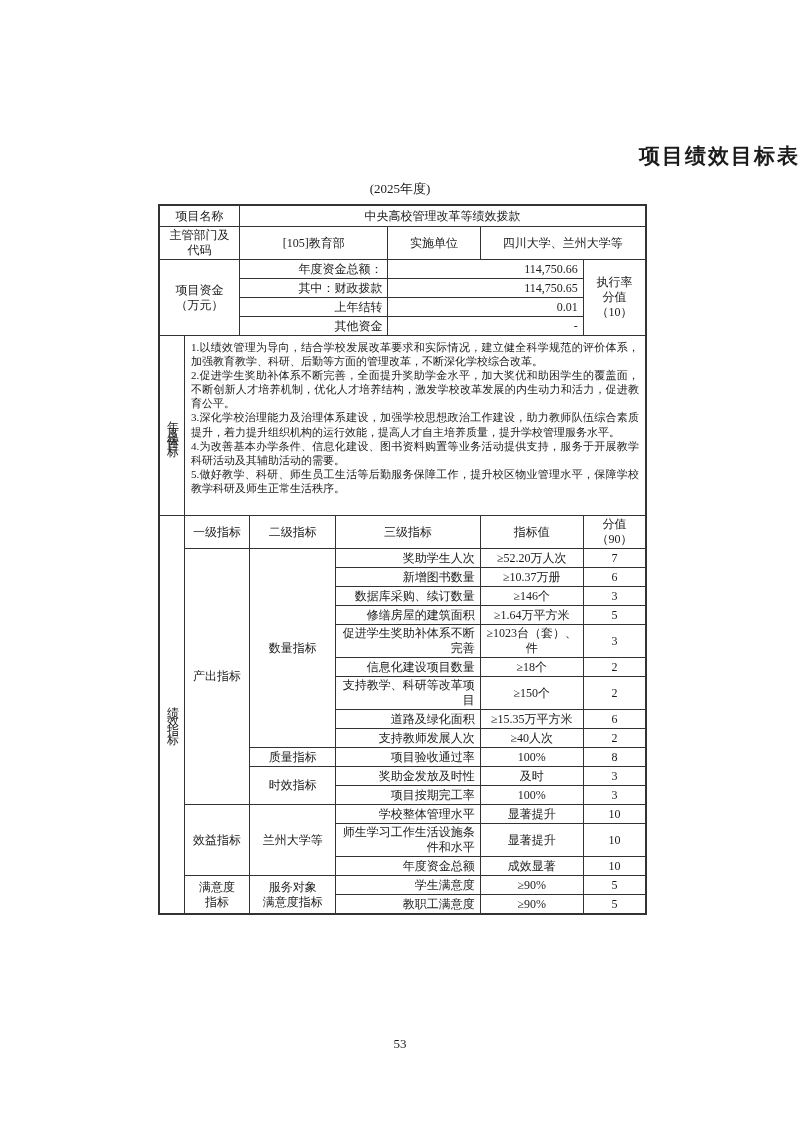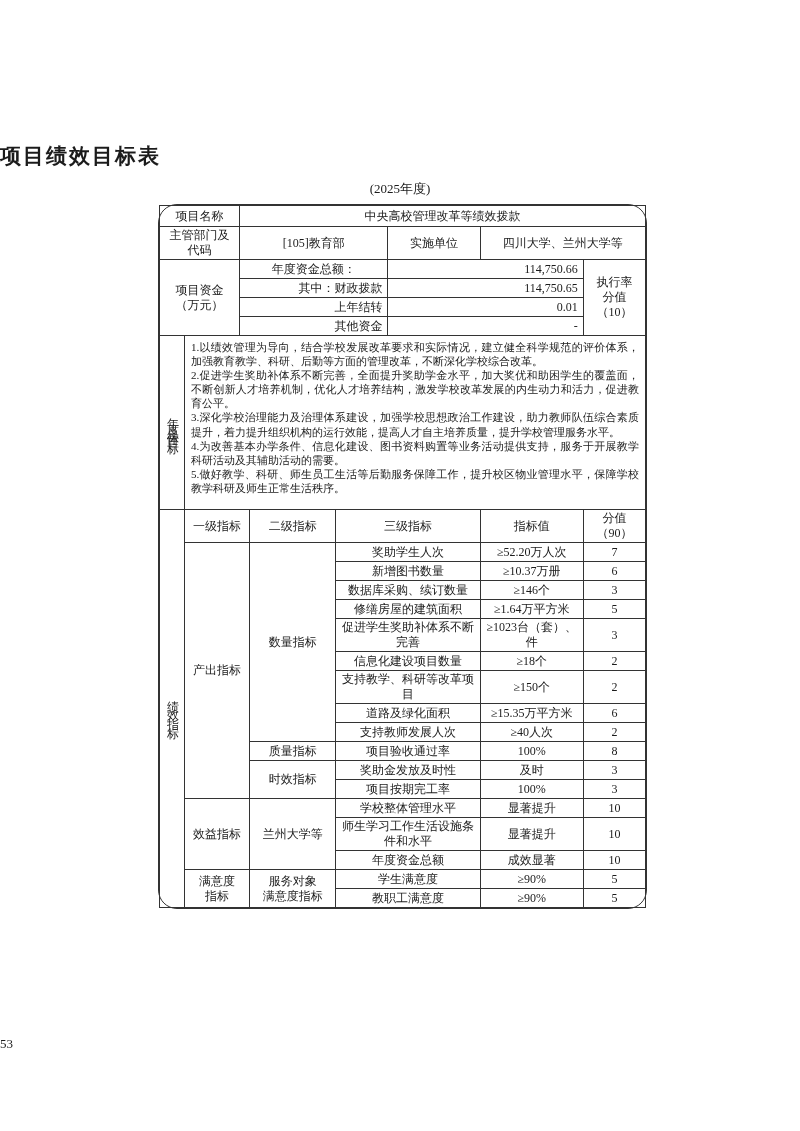--- a/index.html
+++ b/index.html
@@ -6,65 +6,65 @@
   body{
     width:800px;height:1131px;position:relative;
     font-family:"Liberation Serif","DejaVu Serif",serif;
     color:#1b1b1b;
     -webkit-font-smoothing:antialiased;
   }
   .sheet{position:absolute;inset:0;background:#ffffff;}
 
   .doc-title{
     position:absolute;top:142px;left:0;width:800px;
-    text-align:left;
+    text-align:right;
     font-family:"DejaVu Sans","Liberation Sans",sans-serif;
     font-weight:bold;font-size:21px;letter-spacing:2px;
   }
   .doc-subtitle{
     position:absolute;top:180px;left:0;width:800px;
     text-align:center;font-size:13px;
   }
 
   .tables{position:absolute;top:205px;left:159px;width:487px;}
   table{border-collapse:collapse;table-layout:fixed;width:487px;}
   .t2,.t3{margin-top:-1px;}
   td{
     border:1px solid #333333;
     font-size:12px;line-height:1.25;
     padding:1px 5px;
     text-align:center;vertical-align:middle;
     overflow:hidden;
   }
-  .outer{outline:1px solid #333333;border-radius:18px;}
+  .outer{outline:1px solid #333333;}
 
   .h21{height:21px;} .h19{height:19px;} .h32{height:32px;} .h30{height:30px;}
-  .left{text-align:center;margin-left:24px;}
+  .left{text-align:right;margin-left:24px;}
   .right{text-align:right;margin-top:28px;}
   .ml{white-space:pre-line;}
 
   
   .vert{
     writing-mode:vertical-lr;text-orientation:upright;
     margin:0 auto;letter-spacing:5px;font-size:12px;
   }
   .vert-ind{letter-spacing:9px;}
 
   .goal-cell{
     text-align:justify;vertical-align:top;
-    padding:4px 6px 14px 6px;
+    padding:4px 6px 20px 6px;
   }
   .goal-cell p{
     margin:0;font-size:11px;line-height:14.1px;
     text-align:justify;
   }
 
   .page-number{
     position:absolute;top:1036px;left:0;width:800px;
-    font-size:13px;
+    text-align:center;font-size:13px;
   }
 </style>
 </head>
 <body>
 
 <div class="sheet">
 
   <div class="doc-title">项目绩效目标表</div>
   <div class="doc-subtitle">(2025年度)</div>
 

